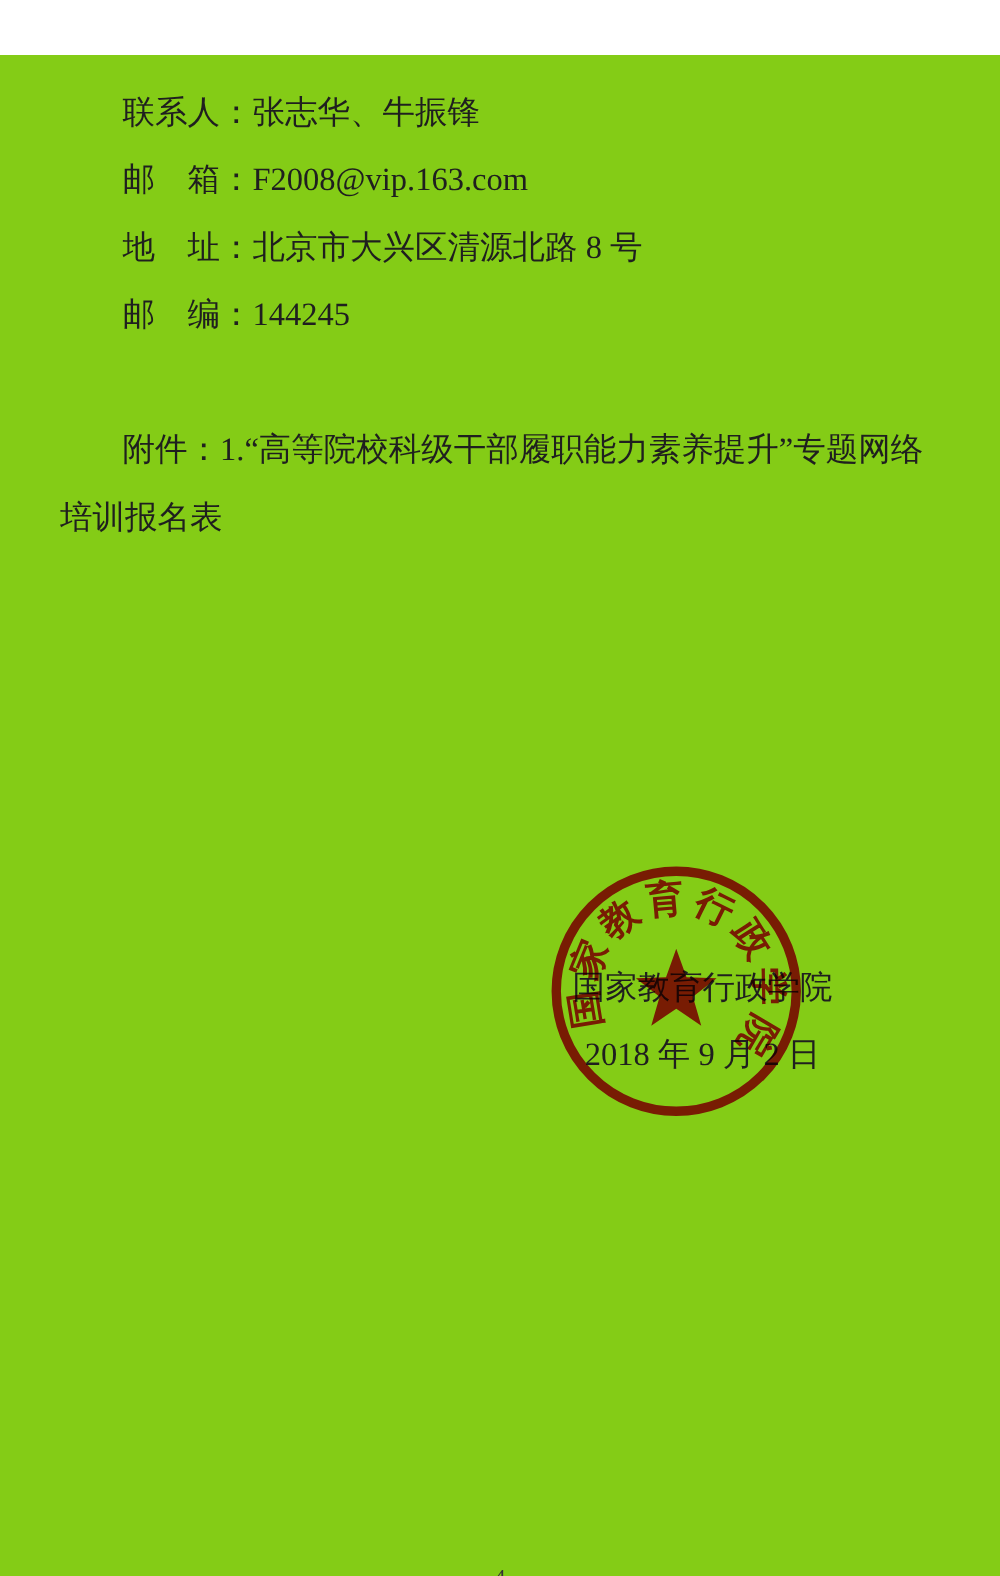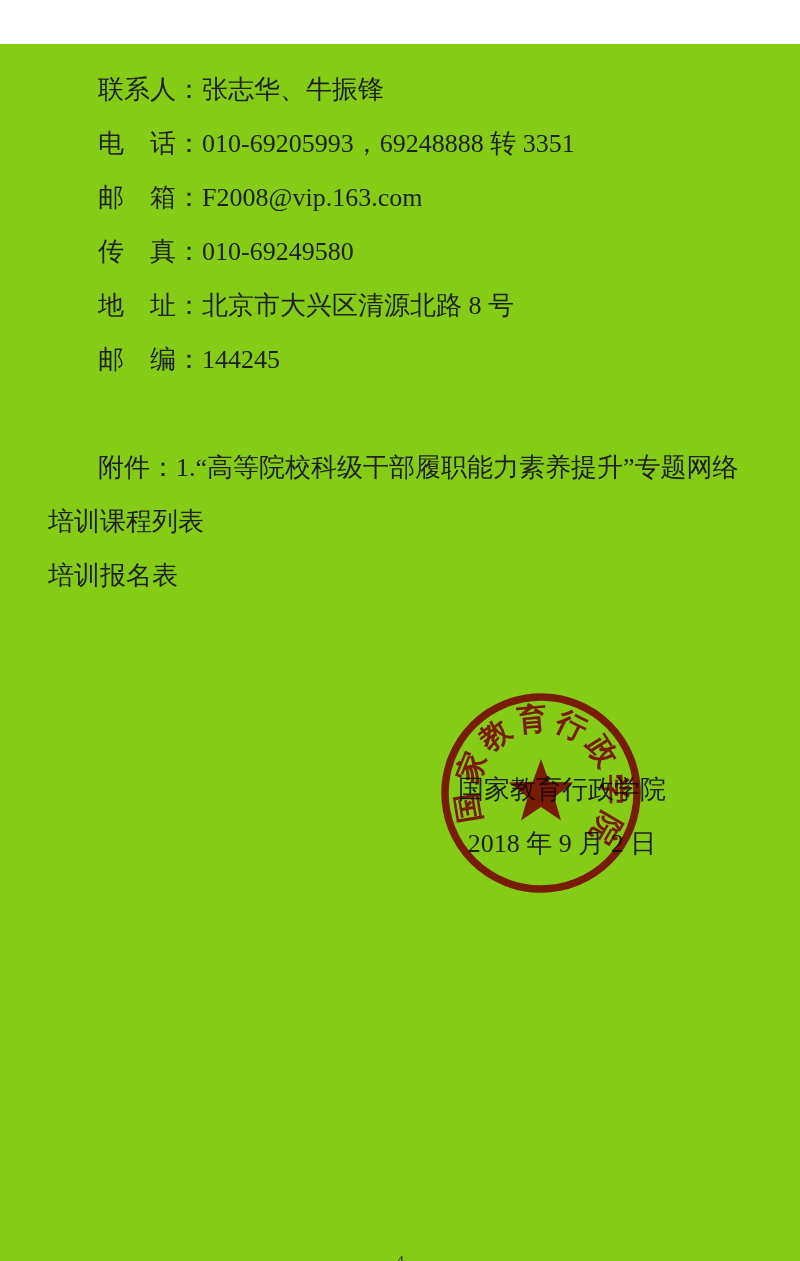--- a/index.html
+++ b/index.html
@@ -64,30 +64,27 @@
     color: #333333;
   }
 </style>
 </head>
 <body>
 
 <div class="page">
 
   <div class="content">
     <div class="line indent-2em">联系人：张志华、牛振锋</div>
-    <div class="line indent-2em">电　话：010-69205993，69248888 转 3351</div>
     <div class="line indent-2em">邮　箱：F2008@vip.163.com</div>
-    <div class="line indent-2em">传　真：010-69249580</div>
     <div class="line indent-2em">地　址：北京市大兴区清源北路 8 号</div>
     <div class="line indent-2em">邮　编：144245</div>
 
     <div class="spacer"></div>
 
     <div class="line indent-2em">附件：1.“高等院校科级干部履职能力素养提升”专题网络</div>
-    <div class="line">培训课程列表</div>
     <div class="line">培训报名表</div>
   </div>
 
   <div class="signature">
     <div>国家教育行政学院</div>
     <div>2018 年 9 月 2 日</div>
   </div>
 
   <div class="seal">
     <svg viewBox="0 0 220 220" xmlns="http://www.w3.org/2000/svg">

